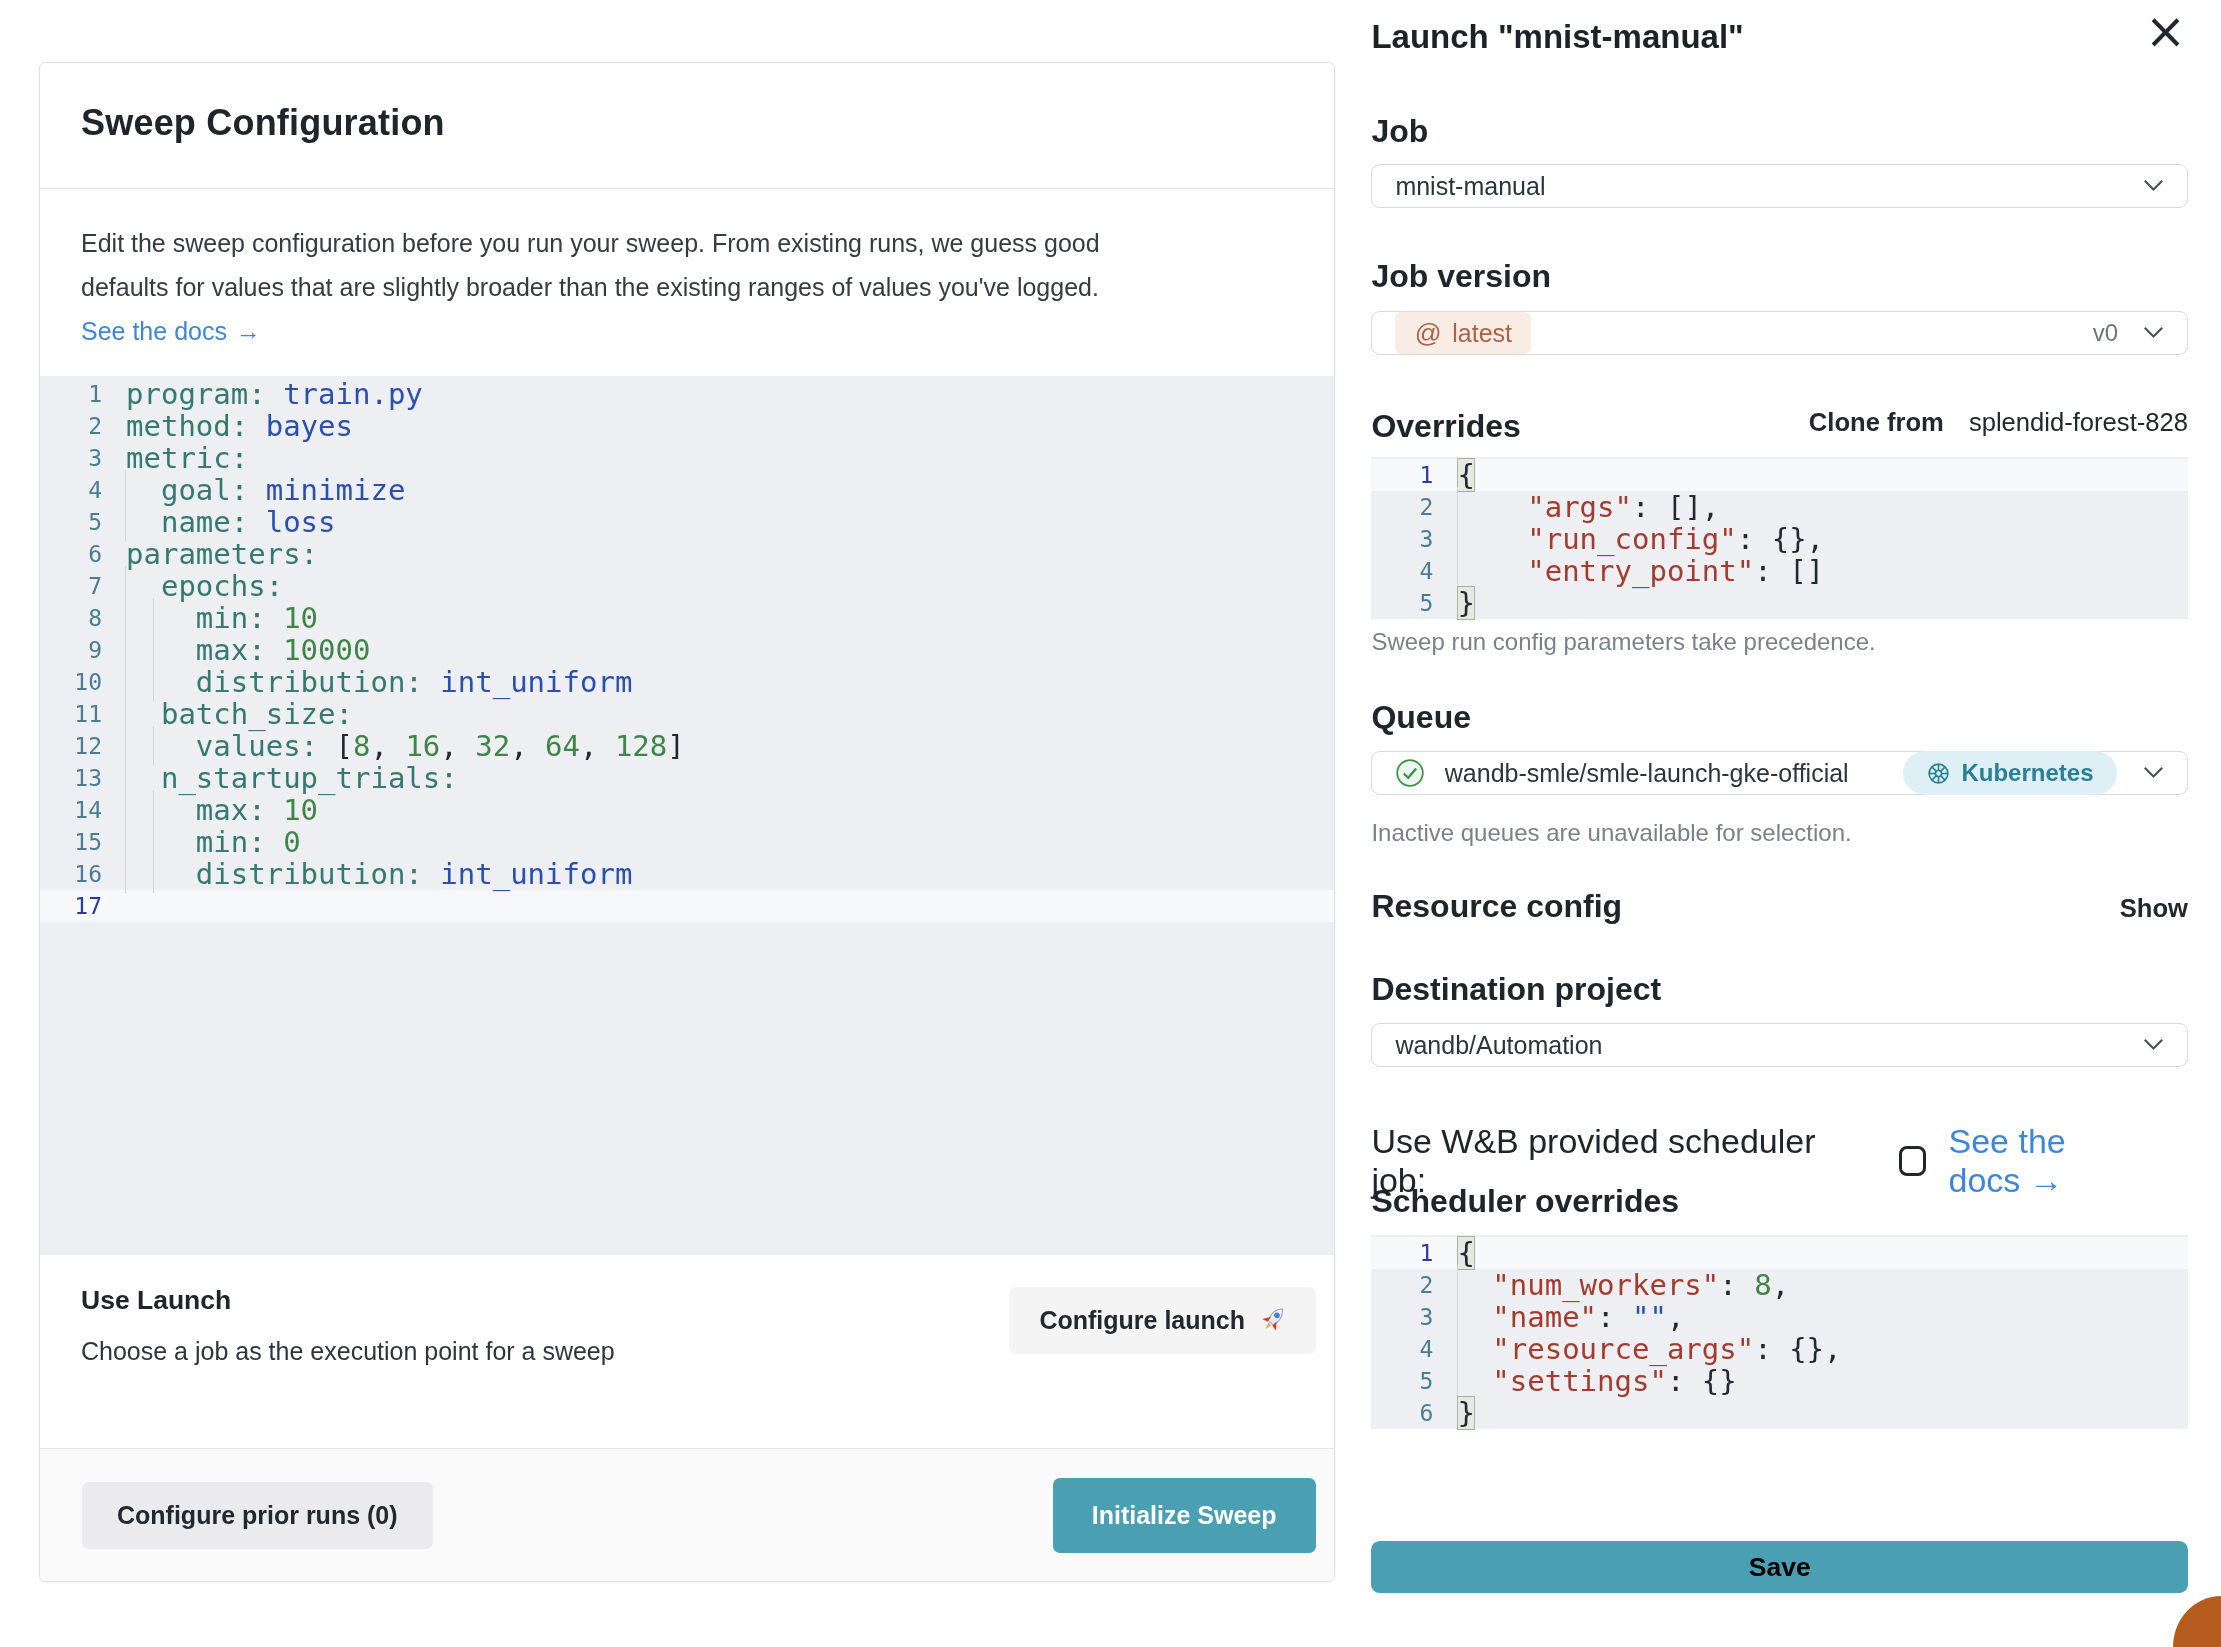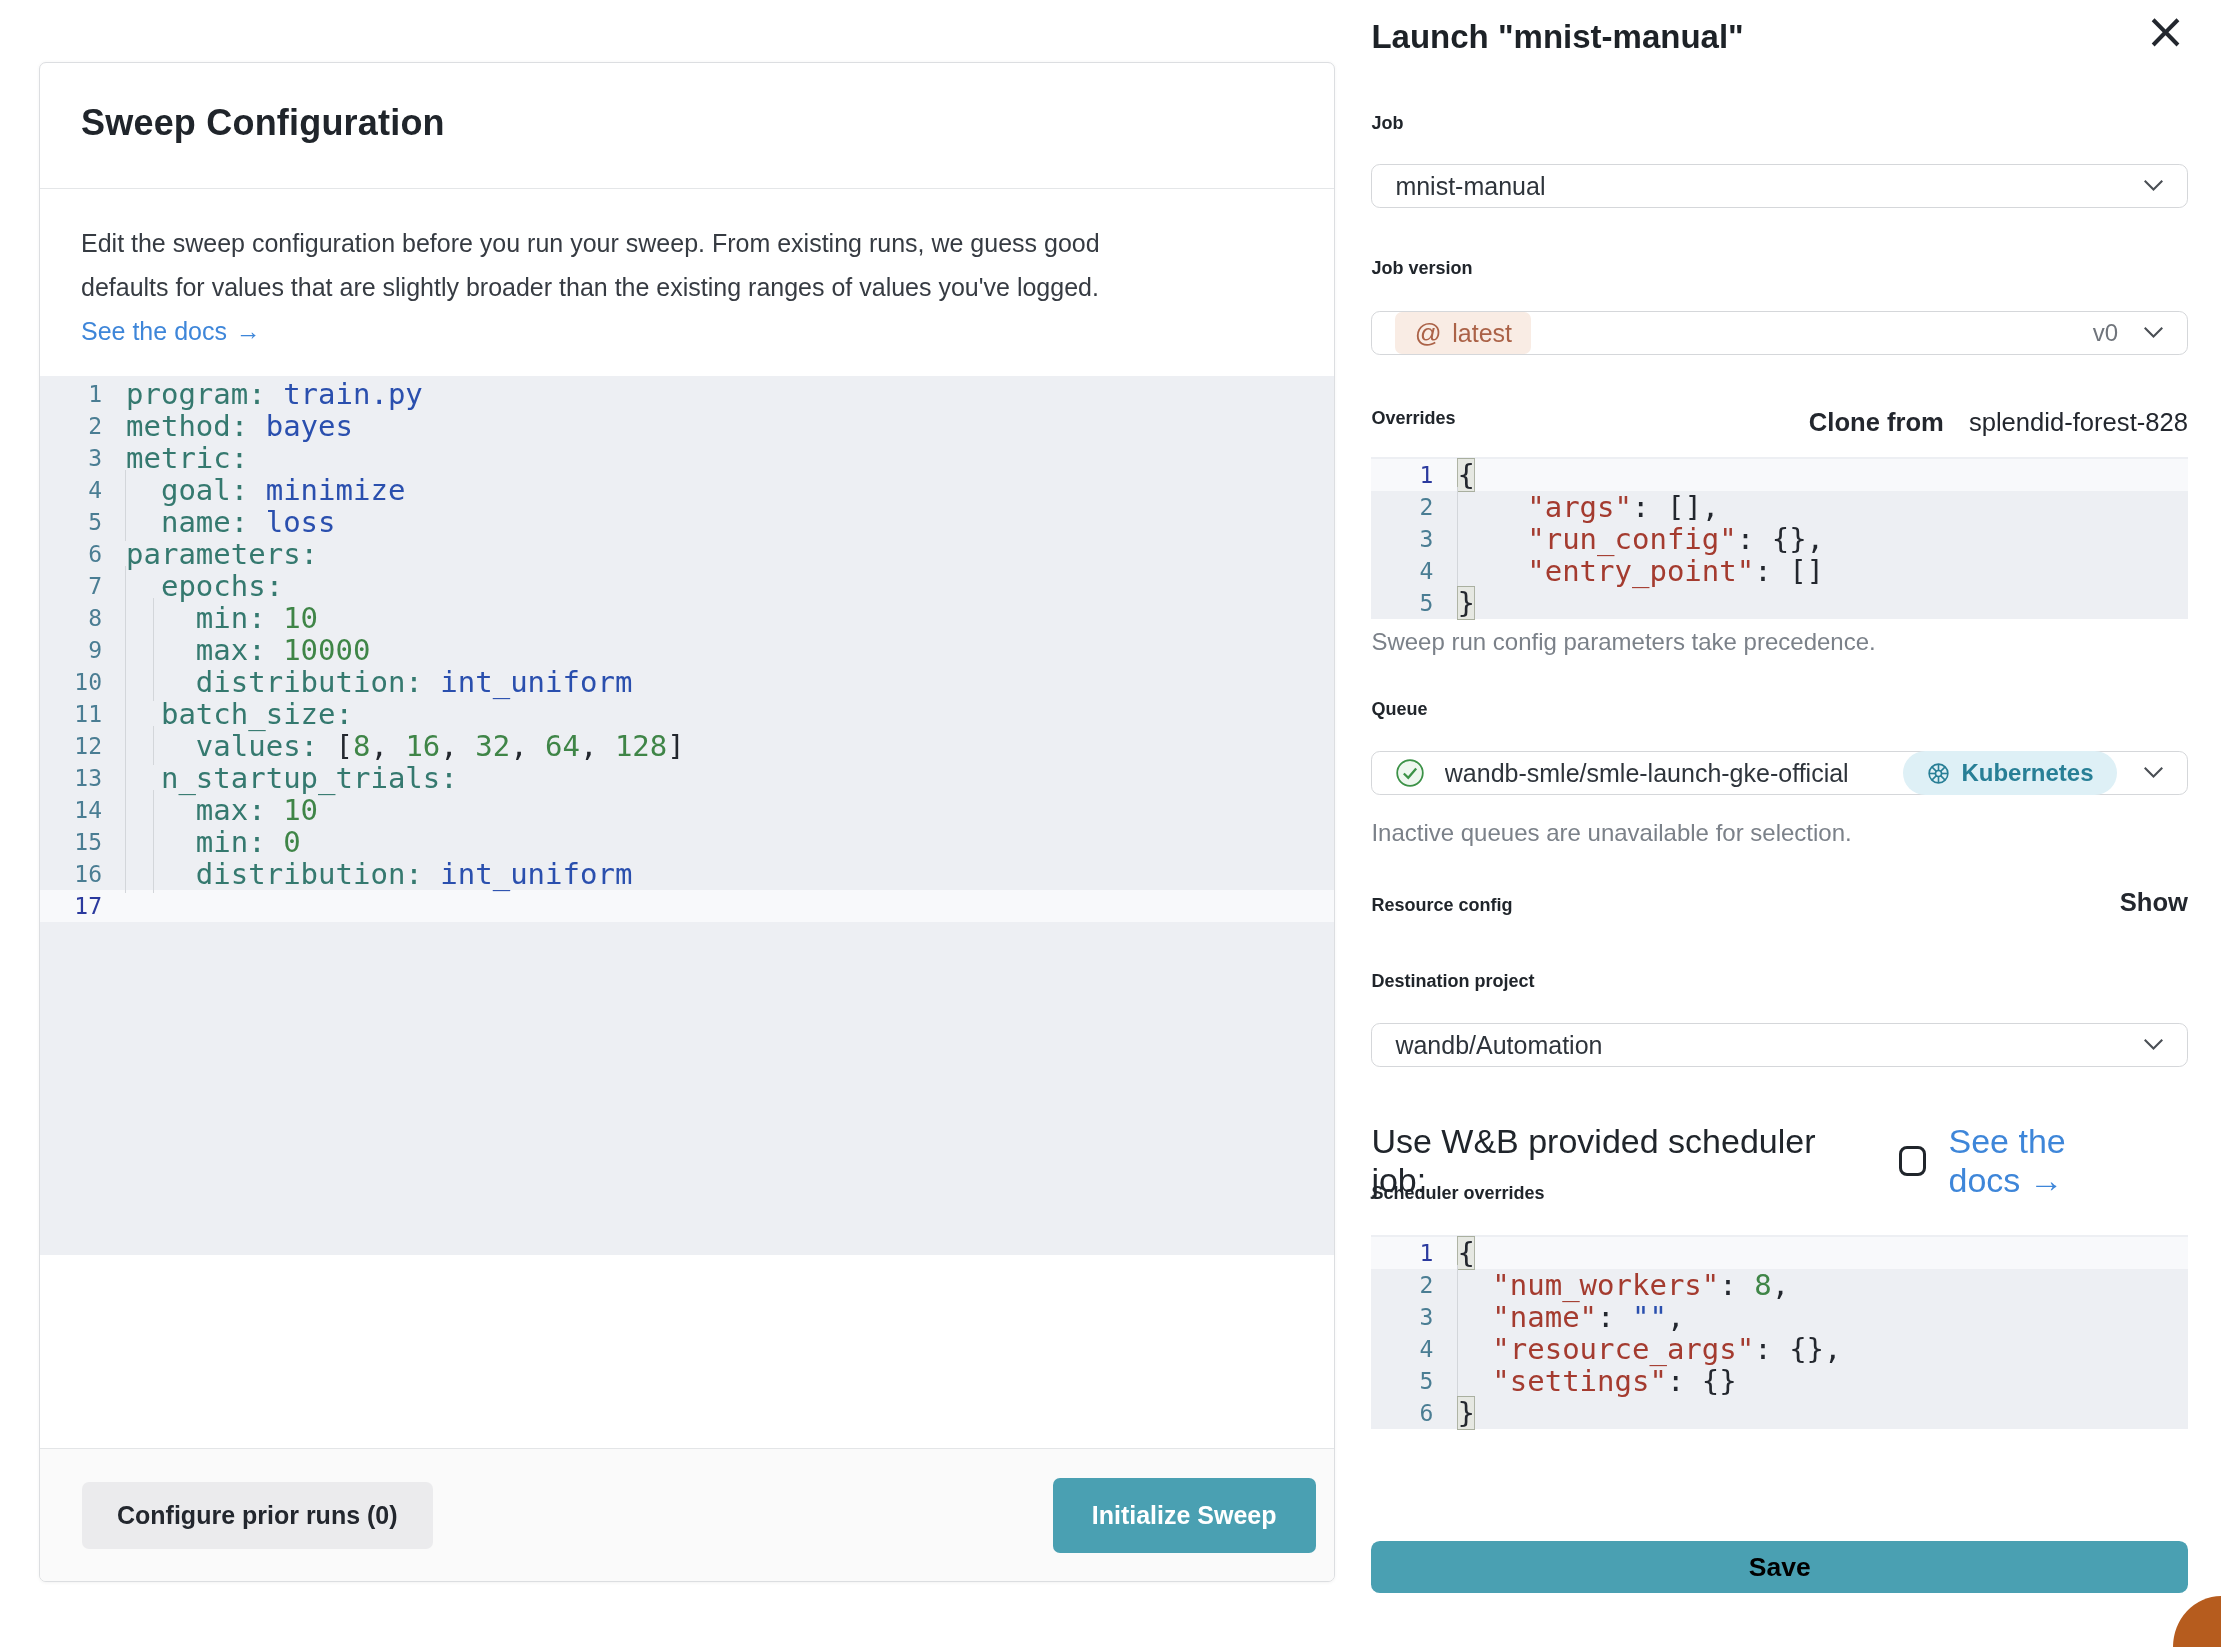--- a/index.html
+++ b/index.html
@@ -40,21 +40,21 @@
   .btn-gray { height:67px; padding:0 35px; background:#ebebed; color:#23272e; }
   .btn-teal { height:75px; padding:0 39px; background:var(--accent-teal); color:#fff; }
 
   
   .drawer { position:absolute; left:1359px; top:0; width:863px; height:1648px; background:#fff; }
   .row { position:absolute; left:12.4px; right:34px; }
   .drawer-title { top:17.6px; font-size:33px; font-weight:600; color:#1d2227; }
   .close-btn { position:absolute; top:5.3px; right:30px; width:53px; height:53px; background:none; border:none;
     font-size:49px; font-weight:400; color:#23272e; cursor:pointer; line-height:53px; text-align:center;
     font-family:"DejaVu Sans", sans-serif; }
-  .label { font-size:18px; font-weight:600; color:#20252b; }
+  .label { font-size:32px; font-weight:600; color:#20252b; }
   .select { display:flex; align-items:center; height:44px; border:1.3px solid #d5d7da; border-radius:8.8px;
     padding:0 23px; font-size:25px; color:#2e343b; background:#fff; cursor:pointer; }
   .chev { flex:none; margin-left:auto; display:flex; }
   .caption { font-size:24px; color:#7b8189; }
   .head-row { display:flex; align-items:flex-start; }
   .clone-label { margin-left:auto; font-size:25.6px; font-weight:600; }
   .clone-value { margin-left:25px; font-size:25.6px; font-weight:400; color:#23272e; cursor:pointer; }
   .editor-json { padding-top:1.8px; }
 
   .badge-latest { display:inline-flex; align-items:center; gap:10.6px; background:var(--badge-peach-bg);
@@ -162,20 +162,36 @@
       <div class="cl">
         <span class="ln">16</span>
         <span class="code"><span class="guide" style="left: -0.9px;"></span><span class="guide" style="left: 27px;"></span><span class="t-p">    </span><span class="t-k">distribution:</span><span class="t-p"> </span><span class="t-v">int_uniform</span></span>
       </div>
       <div class="cl active">
         <span class="ln lna">17</span>
         <span class="code"></span>
       </div>
     </div>
 
+  <div class="use-launch">
+    <div class="ul-title">Use Launch</div>
+    <div class="ul-desc">Choose a job as the execution point for a sweep</div>
+    <button class="btn btn-launch">
+      <span>Configure launch</span>
+      <span class="rocket">
+        <svg width="26.5" height="28" viewBox="0 0 24 26">
+          <path d="M12 1 C16.5 5.5 17.5 12 15.3 18 L8.7 18 C6.5 12 7.5 5.5 12 1 Z" fill="#e9edf2" stroke="#9aa5b1" stroke-width="1"></path>
+          <circle cx="12" cy="9" r="2.6" fill="#3b82d9"></circle>
+          <path d="M8.8 13.5 L3.5 20.5 L9 19 Z" fill="#d23b2e"></path>
+          <path d="M15.2 13.5 L20.5 20.5 L15 19 Z" fill="#d23b2e"></path>
+          <path d="M10.3 19.5 L12 25.5 L13.7 19.5 Z" fill="#f59e2d"></path>
+        </svg>
+      </span>
+    </button>
+  </div>
 
   <div class="card-footer">
     <button class="btn btn-gray">Configure prior runs (0)</button>
     <button class="btn btn-teal">Initialize Sweep</button>
   </div>
 </div>
 
 <div class="drawer">
   <div class="row drawer-title">Launch "mnist-manual"</div>
   <button class="close-btn">×</button>

